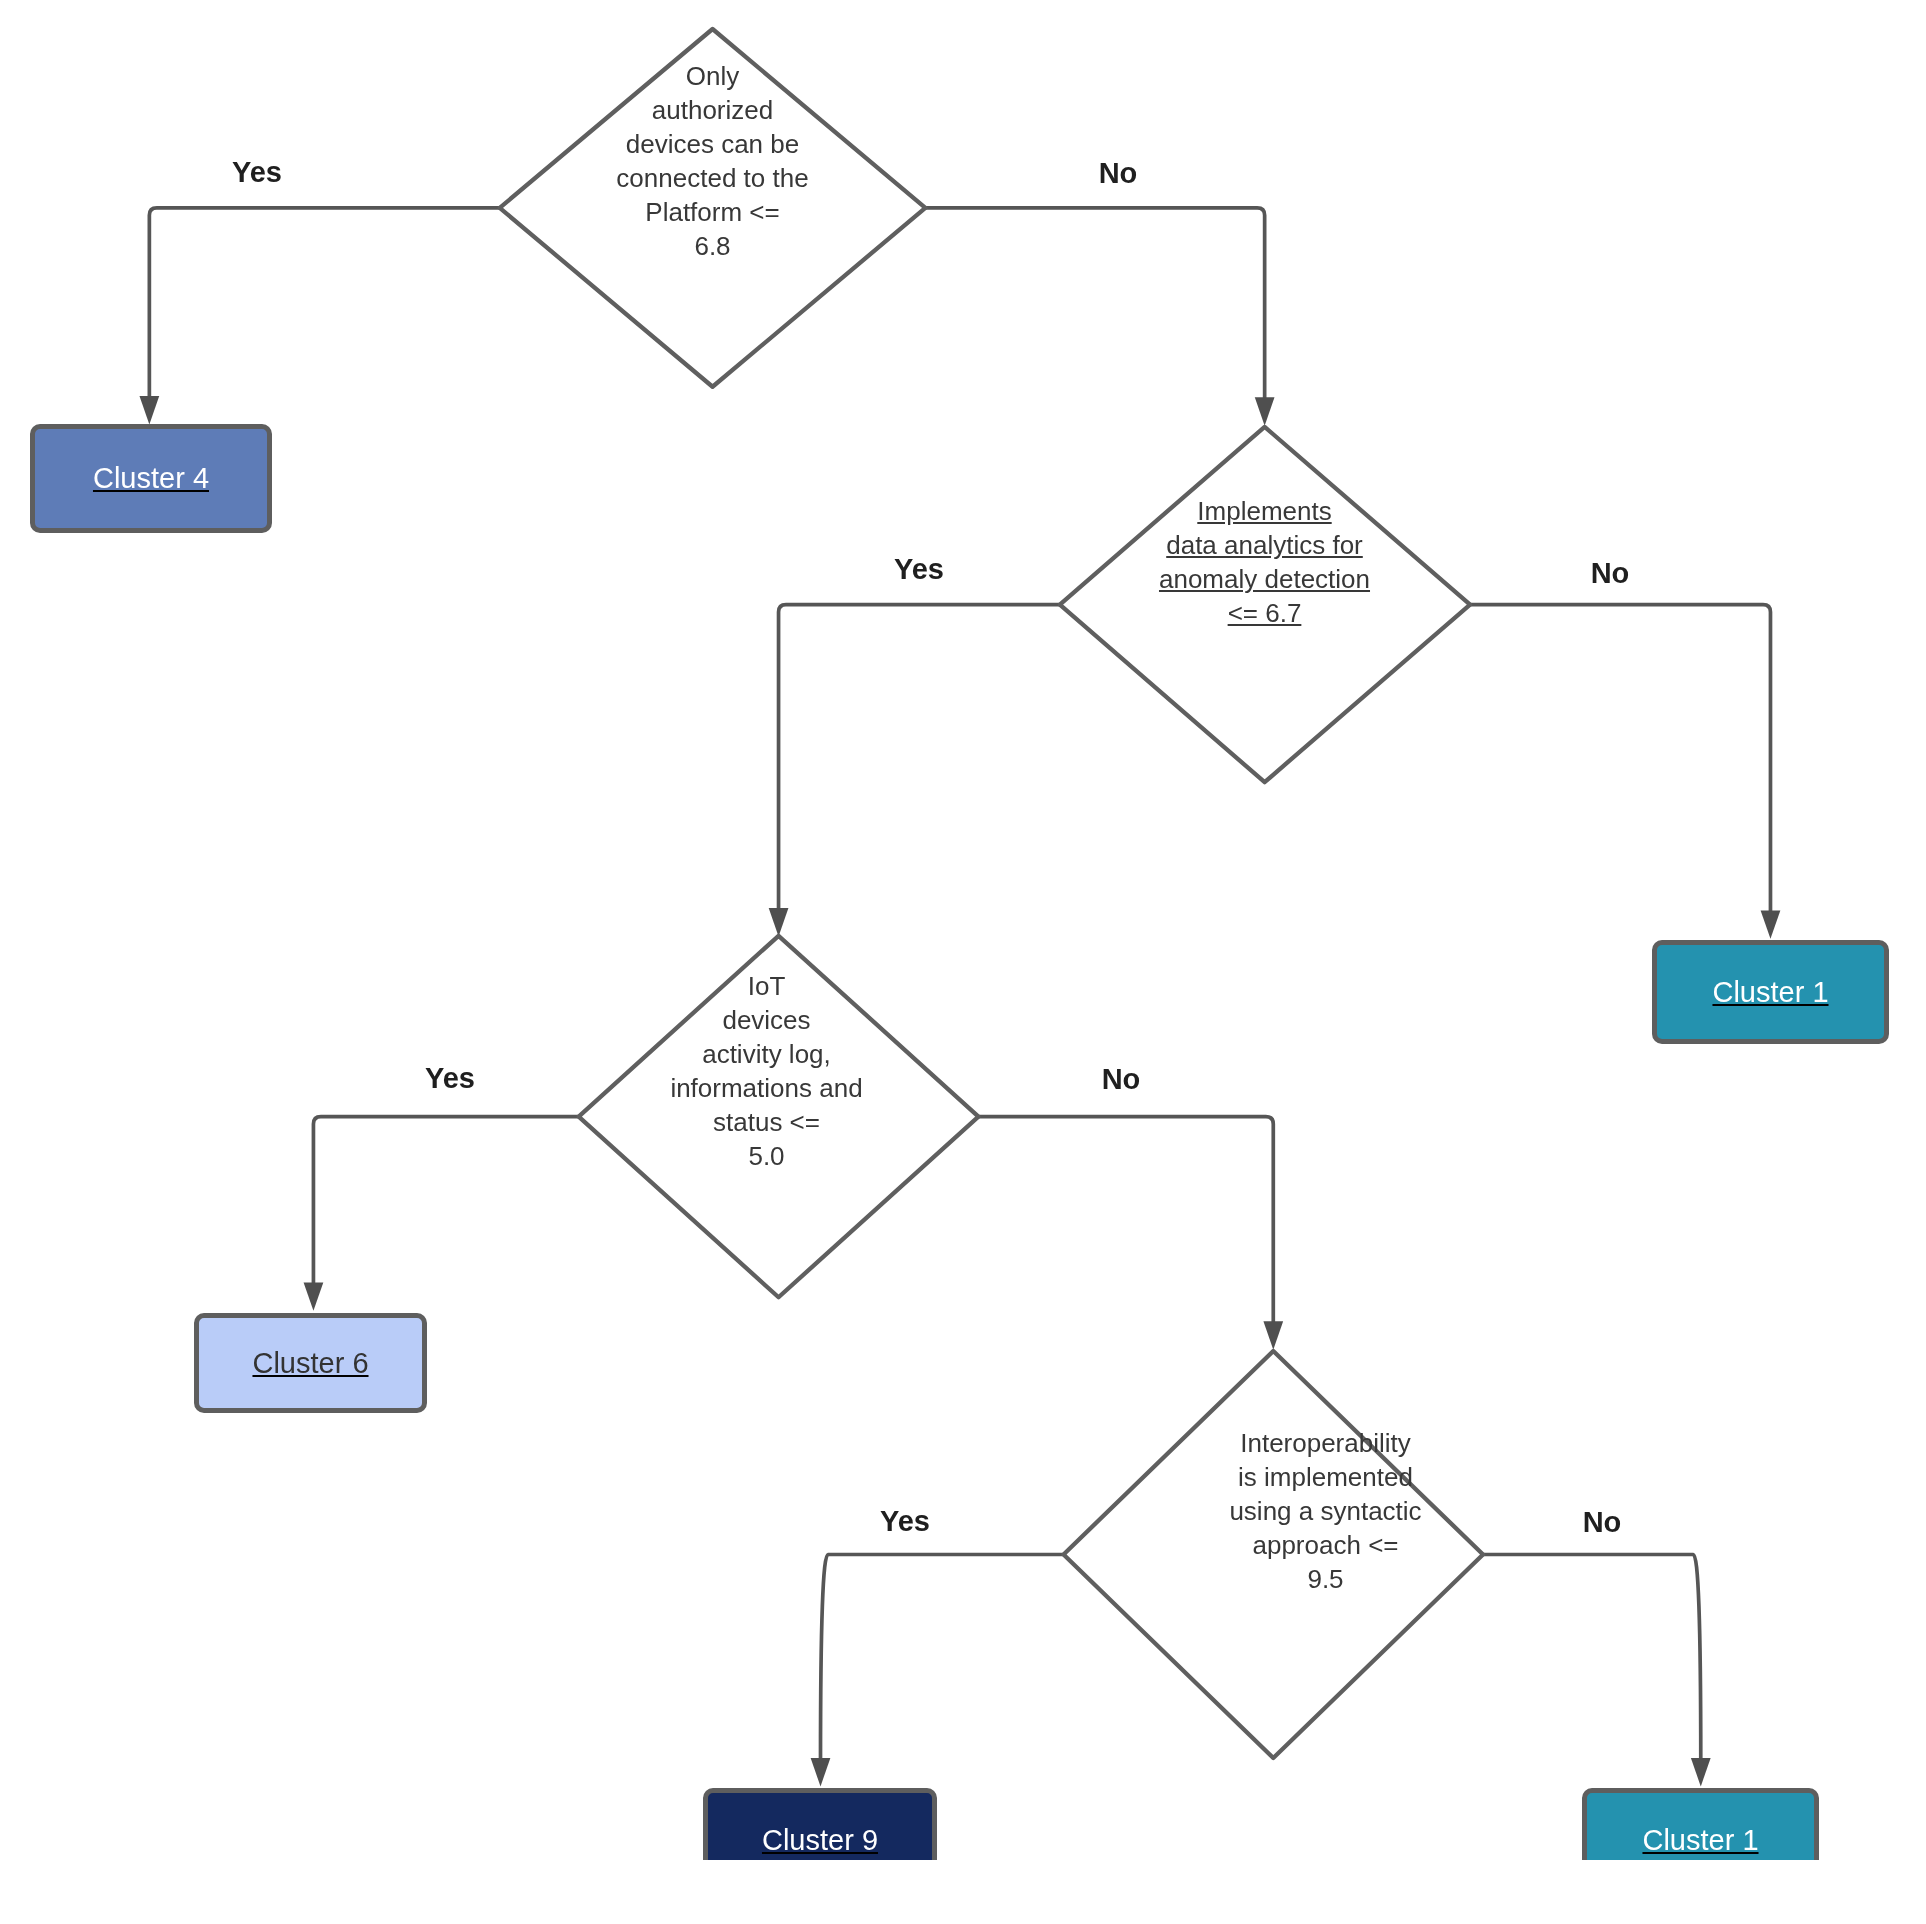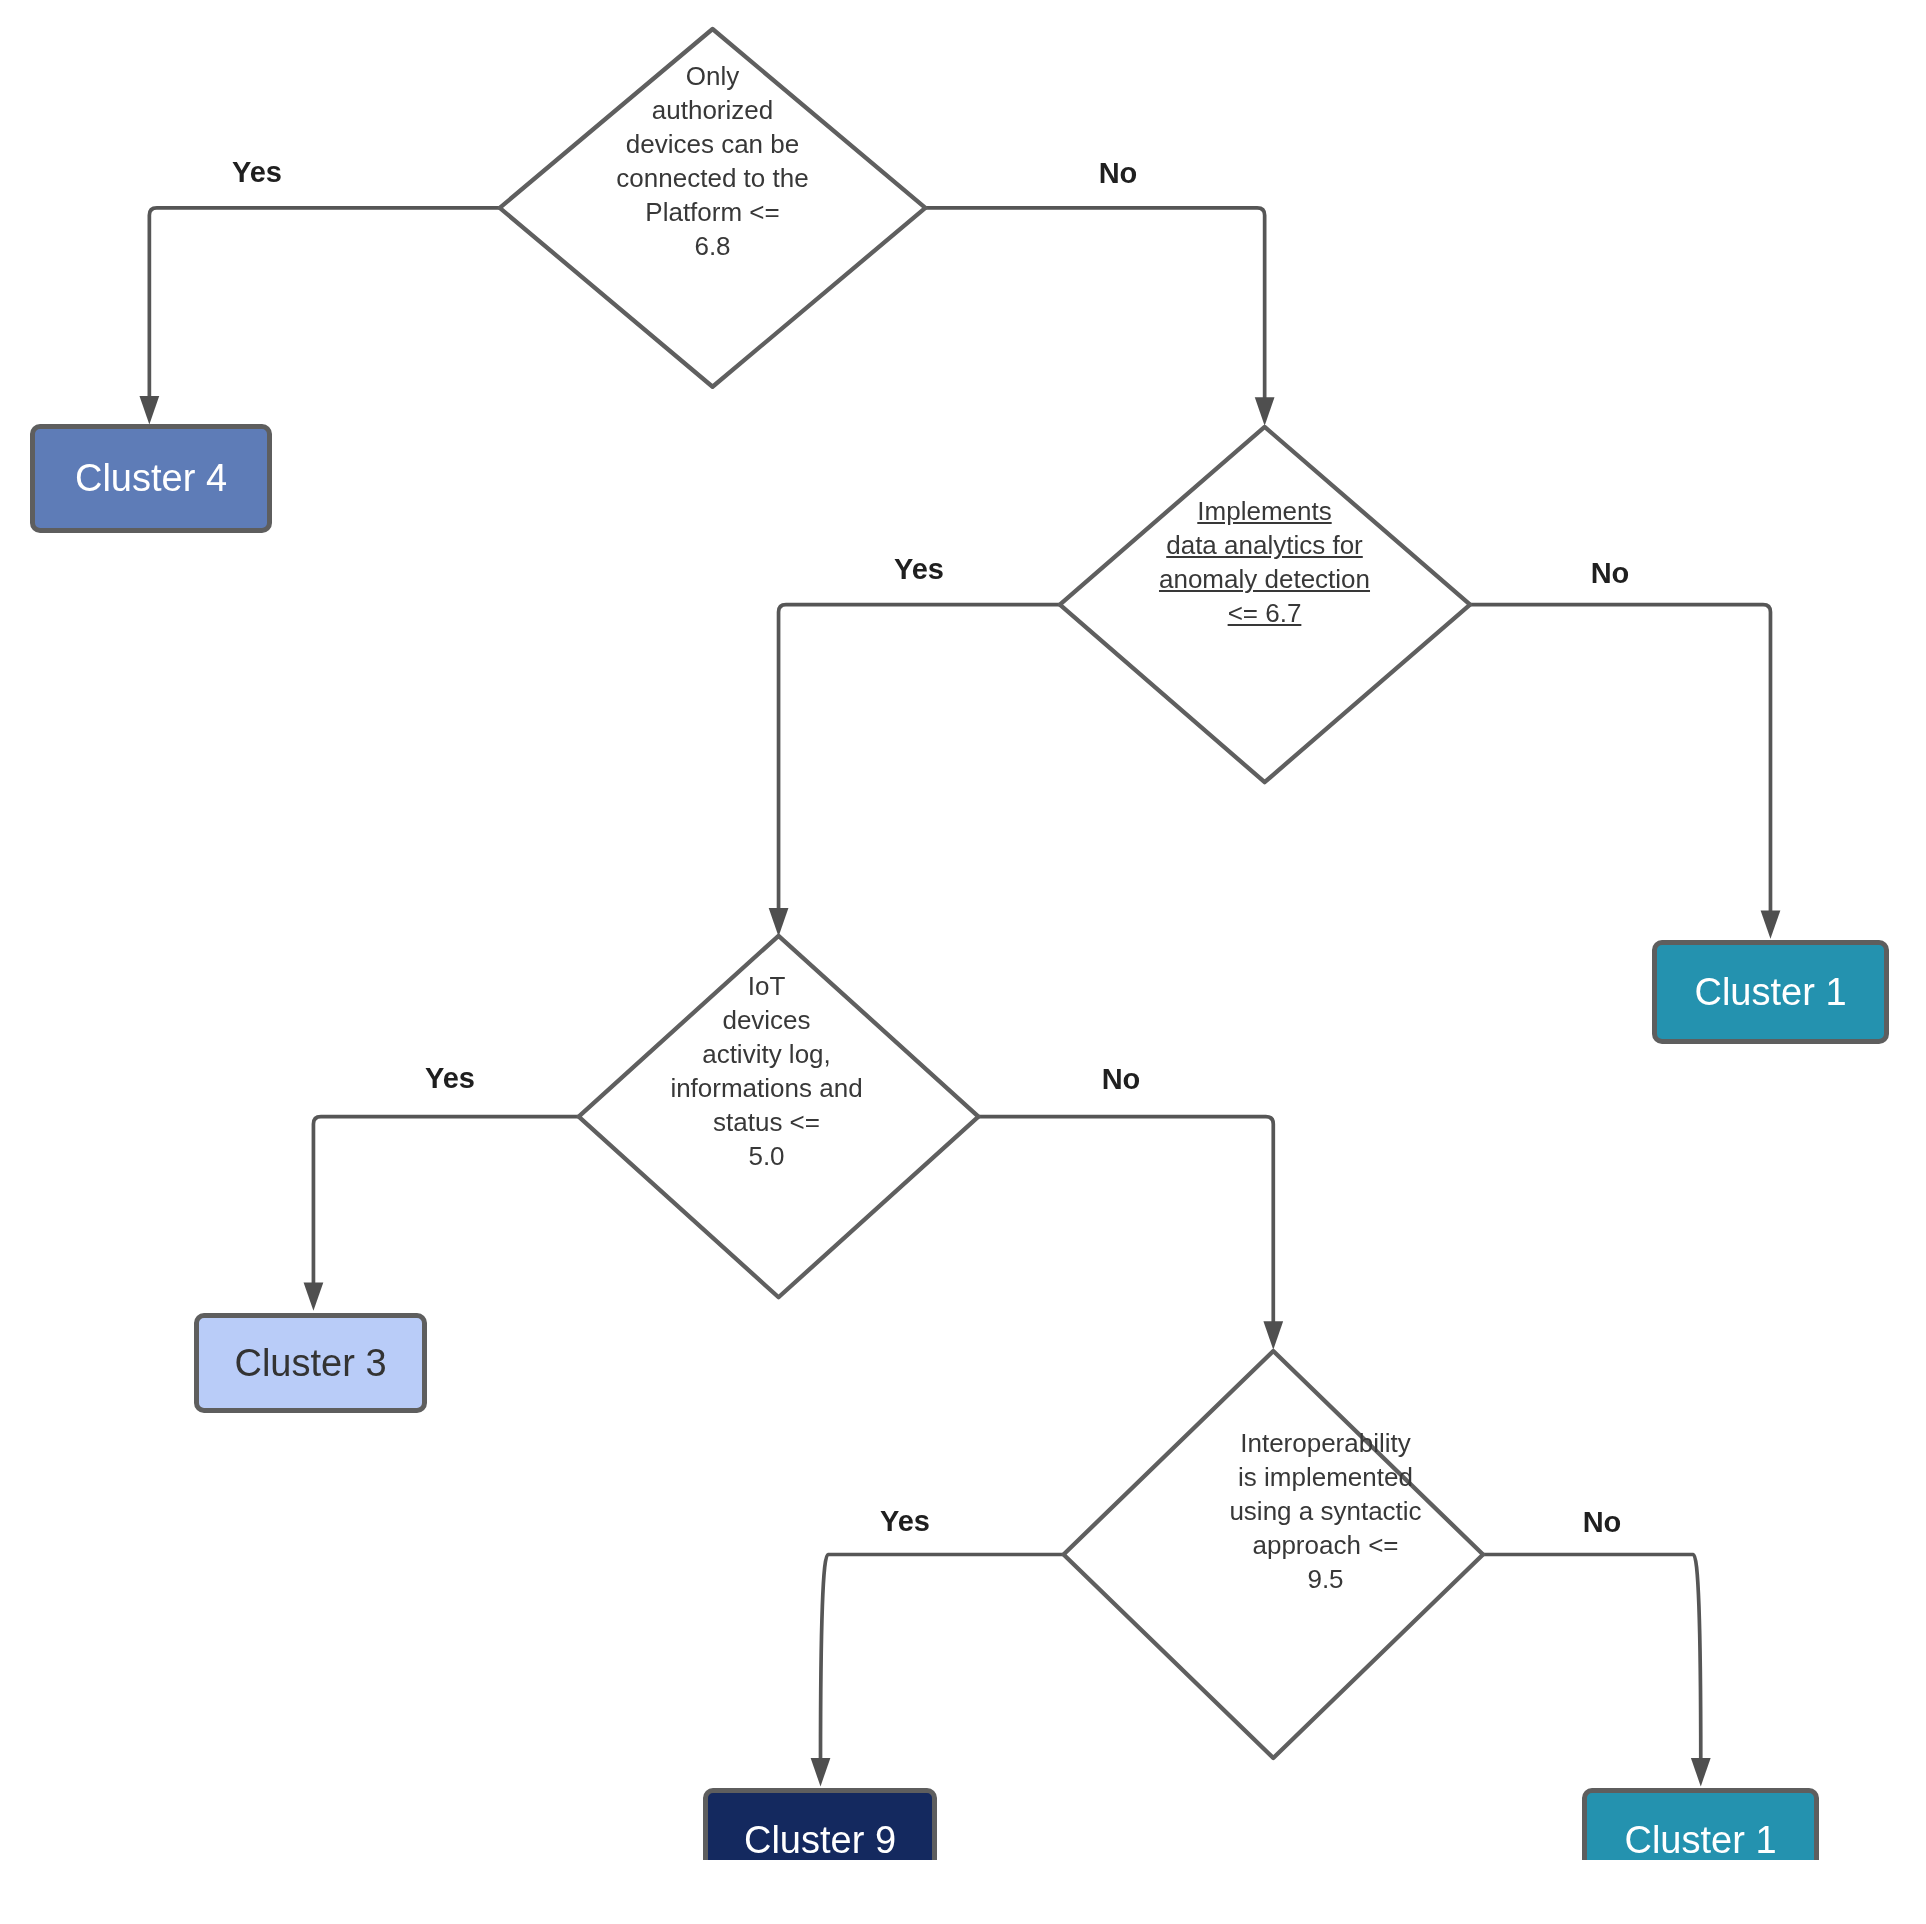--- a/index.html
+++ b/index.html
@@ -27,22 +27,23 @@
     color:#1f1f1f;
     white-space:nowrap;
   }
   .cluster{
     position:absolute;
     display:flex;
     align-items:center;
     justify-content:center;
     border:5px solid #5e5e5e;
     border-radius:10px;
-    font-size:38px;
+    font-size:29px;
     box-sizing:border-box;
+    text-decoration:underline;
   }
 </style>
 </head>
 <body>
 
 <div class="canvas">
 
   <svg width="1926" height="1924" viewBox="0 0 3122 3119">
 
     <g fill="none" stroke="#565656" stroke-width="6">
@@ -106,21 +107,21 @@
   <div class="elabel" style="left:905px;top:1521px;">Yes</div>
   <div class="elabel" style="left:1602px;top:1522px;">No</div>
 
   <div class="cluster" style="left: 30px; top: 424px; width: 242px; height: 109px; background: rgb(94, 124, 183);">
     <span style="color: rgb(255, 255, 255);">Cluster 4</span>
   </div>
   <div class="cluster" style="left: 1652px; top: 940px; width: 237px; height: 104px; background: rgb(36, 146, 175);">
     <span style="color: rgb(255, 255, 255);">Cluster 1</span>
   </div>
   <div class="cluster" style="left: 194px; top: 1313px; width: 233px; height: 100px; background: rgb(185, 204, 248);">
-    <span style="color: rgb(51, 51, 51);">Cluster 3</span>
+    <span style="color: rgb(51, 51, 51);">Cluster 6</span>
   </div>
   <div class="cluster" style="left: 703px; top: 1788px; width: 234px; height: 105px; background: rgb(20, 41, 95);">
     <span style="color: rgb(255, 255, 255);">Cluster 9</span>
   </div>
   <div class="cluster" style="left: 1582px; top: 1788px; width: 237px; height: 105px; background: rgb(36, 146, 175);">
     <span style="color: rgb(255, 255, 255);">Cluster 1</span>
   </div>
 
 </div>
 

